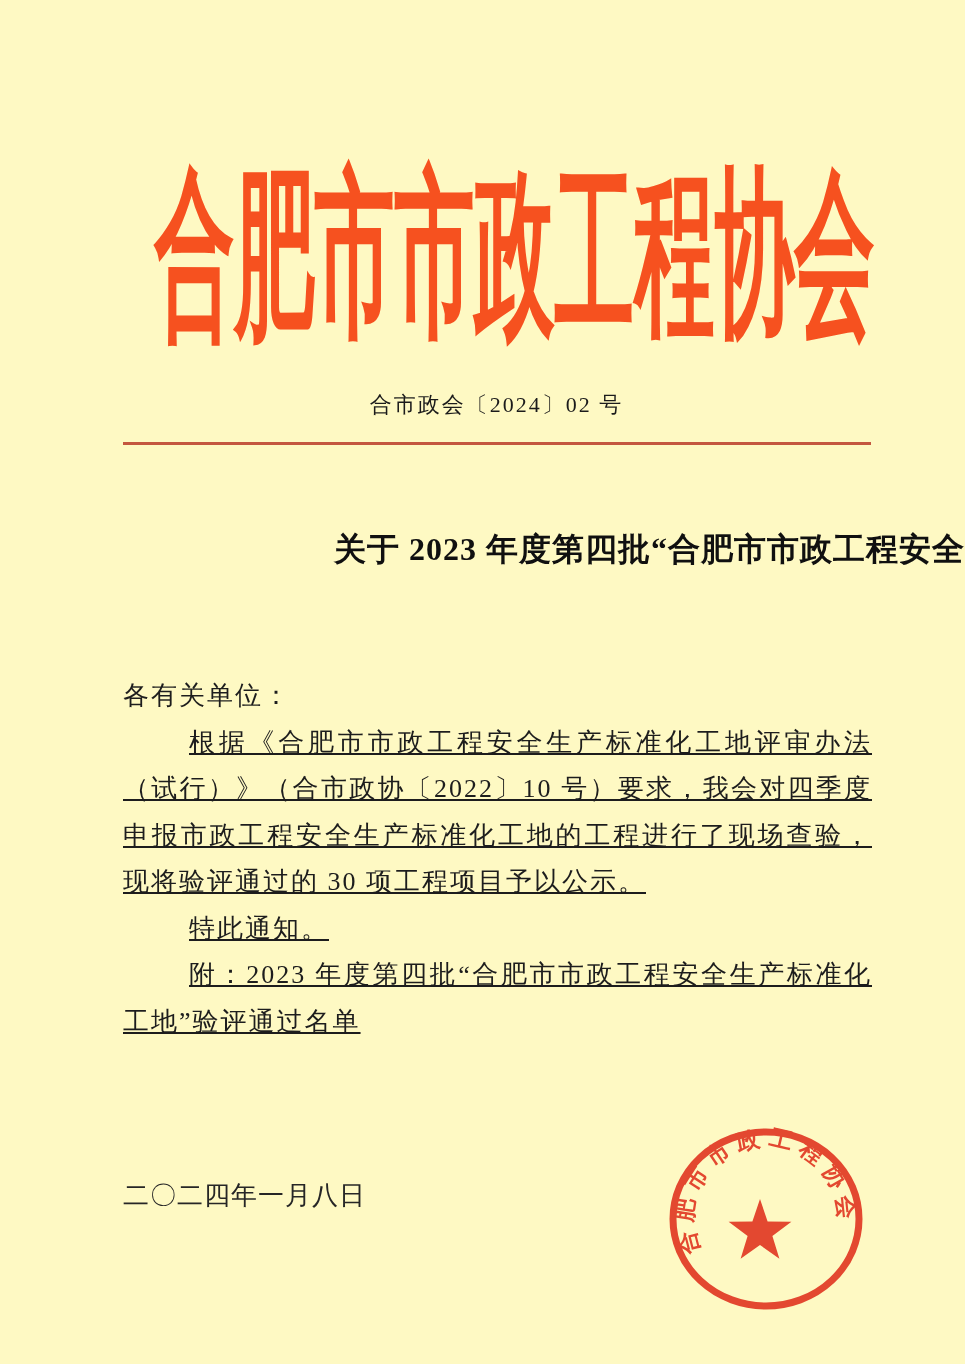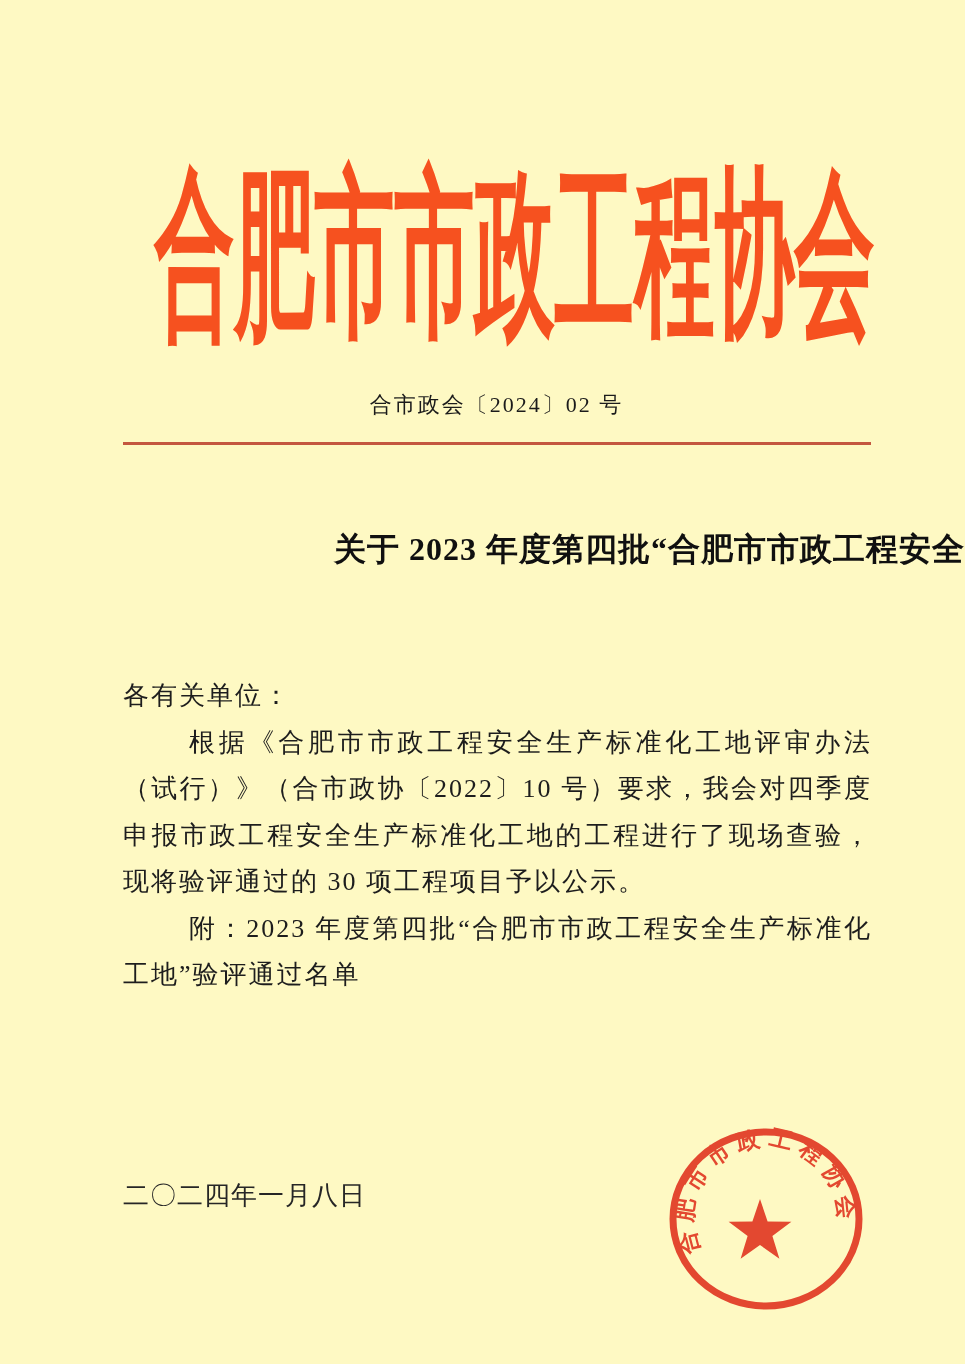--- a/index.html
+++ b/index.html
@@ -32,21 +32,21 @@
     position:absolute;top:512px;left:0;width:100%;
     text-align:right;font-size:32px;font-weight:bold;
     line-height:74px;color:#101010;letter-spacing:1px;
   }
   .body-text{
     position:absolute;top:657px;left:123px;width:749px;
     font-size:26px;line-height:46.5px;
     text-align:justify;letter-spacing:2px;color:#1d1d1d;margin-top:16px;
   }
   .body-text p{margin:0;}
-  .body-text p.indent{text-indent:66px;}
+  .body-text p.indent{text-indent:66px;text-decoration:underline;}
   .date-line{
     position:absolute;top:1173px;left:123px;width:752px;
     text-align:left;font-size:26px;line-height:46px;
     letter-spacing:1px;color:#262626;
   }
   .seal{
     position:absolute;left:666px;top:1126px;
     width:200px;height:190px;
     mix-blend-mode:multiply;opacity:0.92;
     pointer-events:none;
@@ -67,20 +67,21 @@
 
   <div class="red-rule"></div>
 
   <div class="notice-title">
     <div>关于 2023 年度第四批“合肥市市政工程安全</div>
   </div>
 
   <div class="body-text">
     <p>各有关单位：</p>
     <p class="indent">根据《合肥市市政工程安全生产标准化工地评审办法（试行）》（合市政协〔2022〕10 号）要求，我会对四季度申报市政工程安全生产标准化工地的工程进行了现场查验，现将验评通过的 30 项工程项目予以公示。</p>
+    <p class="indent">特此通知。</p>
     <p class="indent">附：2023 年度第四批“合肥市市政工程安全生产标准化工地”验评通过名单</p>
   </div>
 
   <div class="date-line">二〇二四年一月八日</div>
 
   <svg class="seal" viewBox="0 0 200 190">
     <ellipse cx="100" cy="93" rx="93" ry="87" fill="none" stroke="#e23a2d" stroke-width="7"></ellipse>
     <path id="sealTextPath" d="M 35.5 127.3 A 73 73 0 1 1 164.5 127.3" fill="none" stroke="none"></path>
     <text font-size="23" fill="#e23a2d" letter-spacing="7">
       <textPath href="#sealTextPath" startOffset="2">合肥市市政工程协会</textPath>

